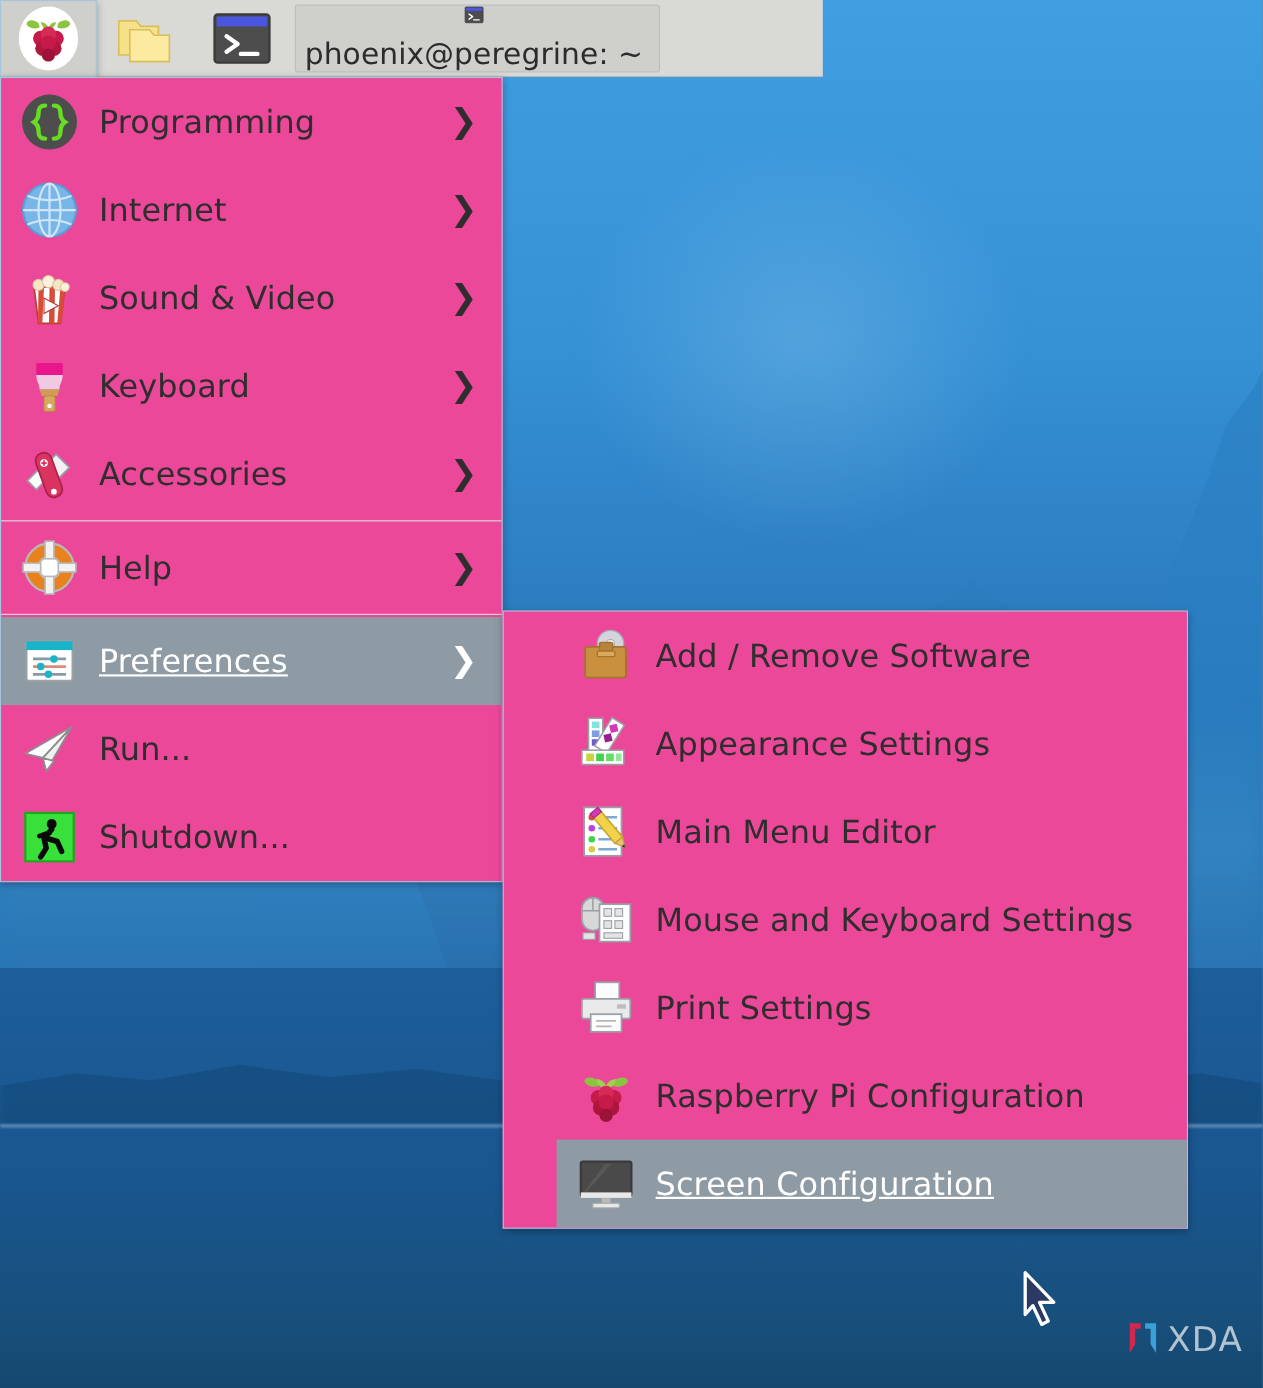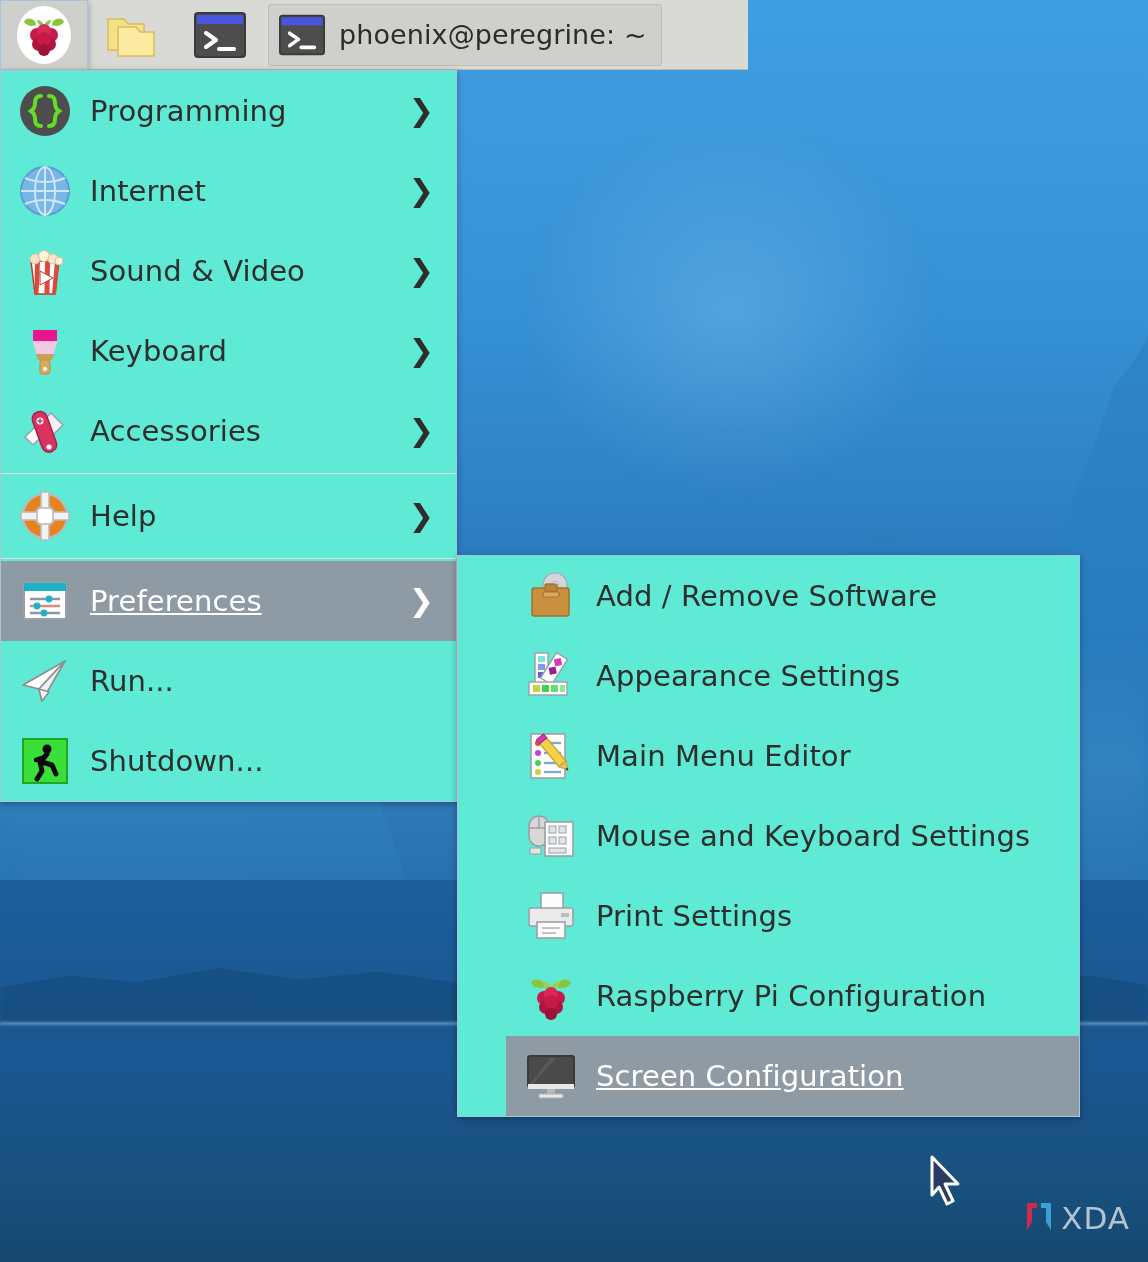--- a/index.html
+++ b/index.html
@@ -88,32 +88,33 @@
     width: 88px; height: 70px;
     display: flex; align-items: center; justify-content: center;
     flex: 0 0 auto;
   }
   .tb-btn.menu { background: #cfcfcb; }
   .tb-win {
     height: 62px; display: flex; align-items: center;
     padding: 0 14px 0 8px; gap: 12px;
     background: #cfcfcb; border: 1px solid #bdbdb8; border-radius: 3px;
     margin-left: 4px;
+    flex-direction: column;
   }
   .tb-win-title {
     font-size: 27px; color: #2c2c2c; white-space: nowrap;
     letter-spacing: .1px;
   }
 
   .ico { display: block; }
 
   
   .menu {
     position: absolute;
-    background: #5eead4;
+    background: #ec4899;
     border: 1px solid #a7c4dd;
     box-shadow: 0 2px 7px rgba(0,0,0,.30);
     z-index: 20;
   }
   .main-menu { left: 0; top: 70px; width: 457px; }
   .sub-menu  { left: 457px; top: 555px; width: 623px; z-index: 25; }
 
   .mi {
     display: flex; align-items: center;
     height: 80px; padding-left: 13px;

